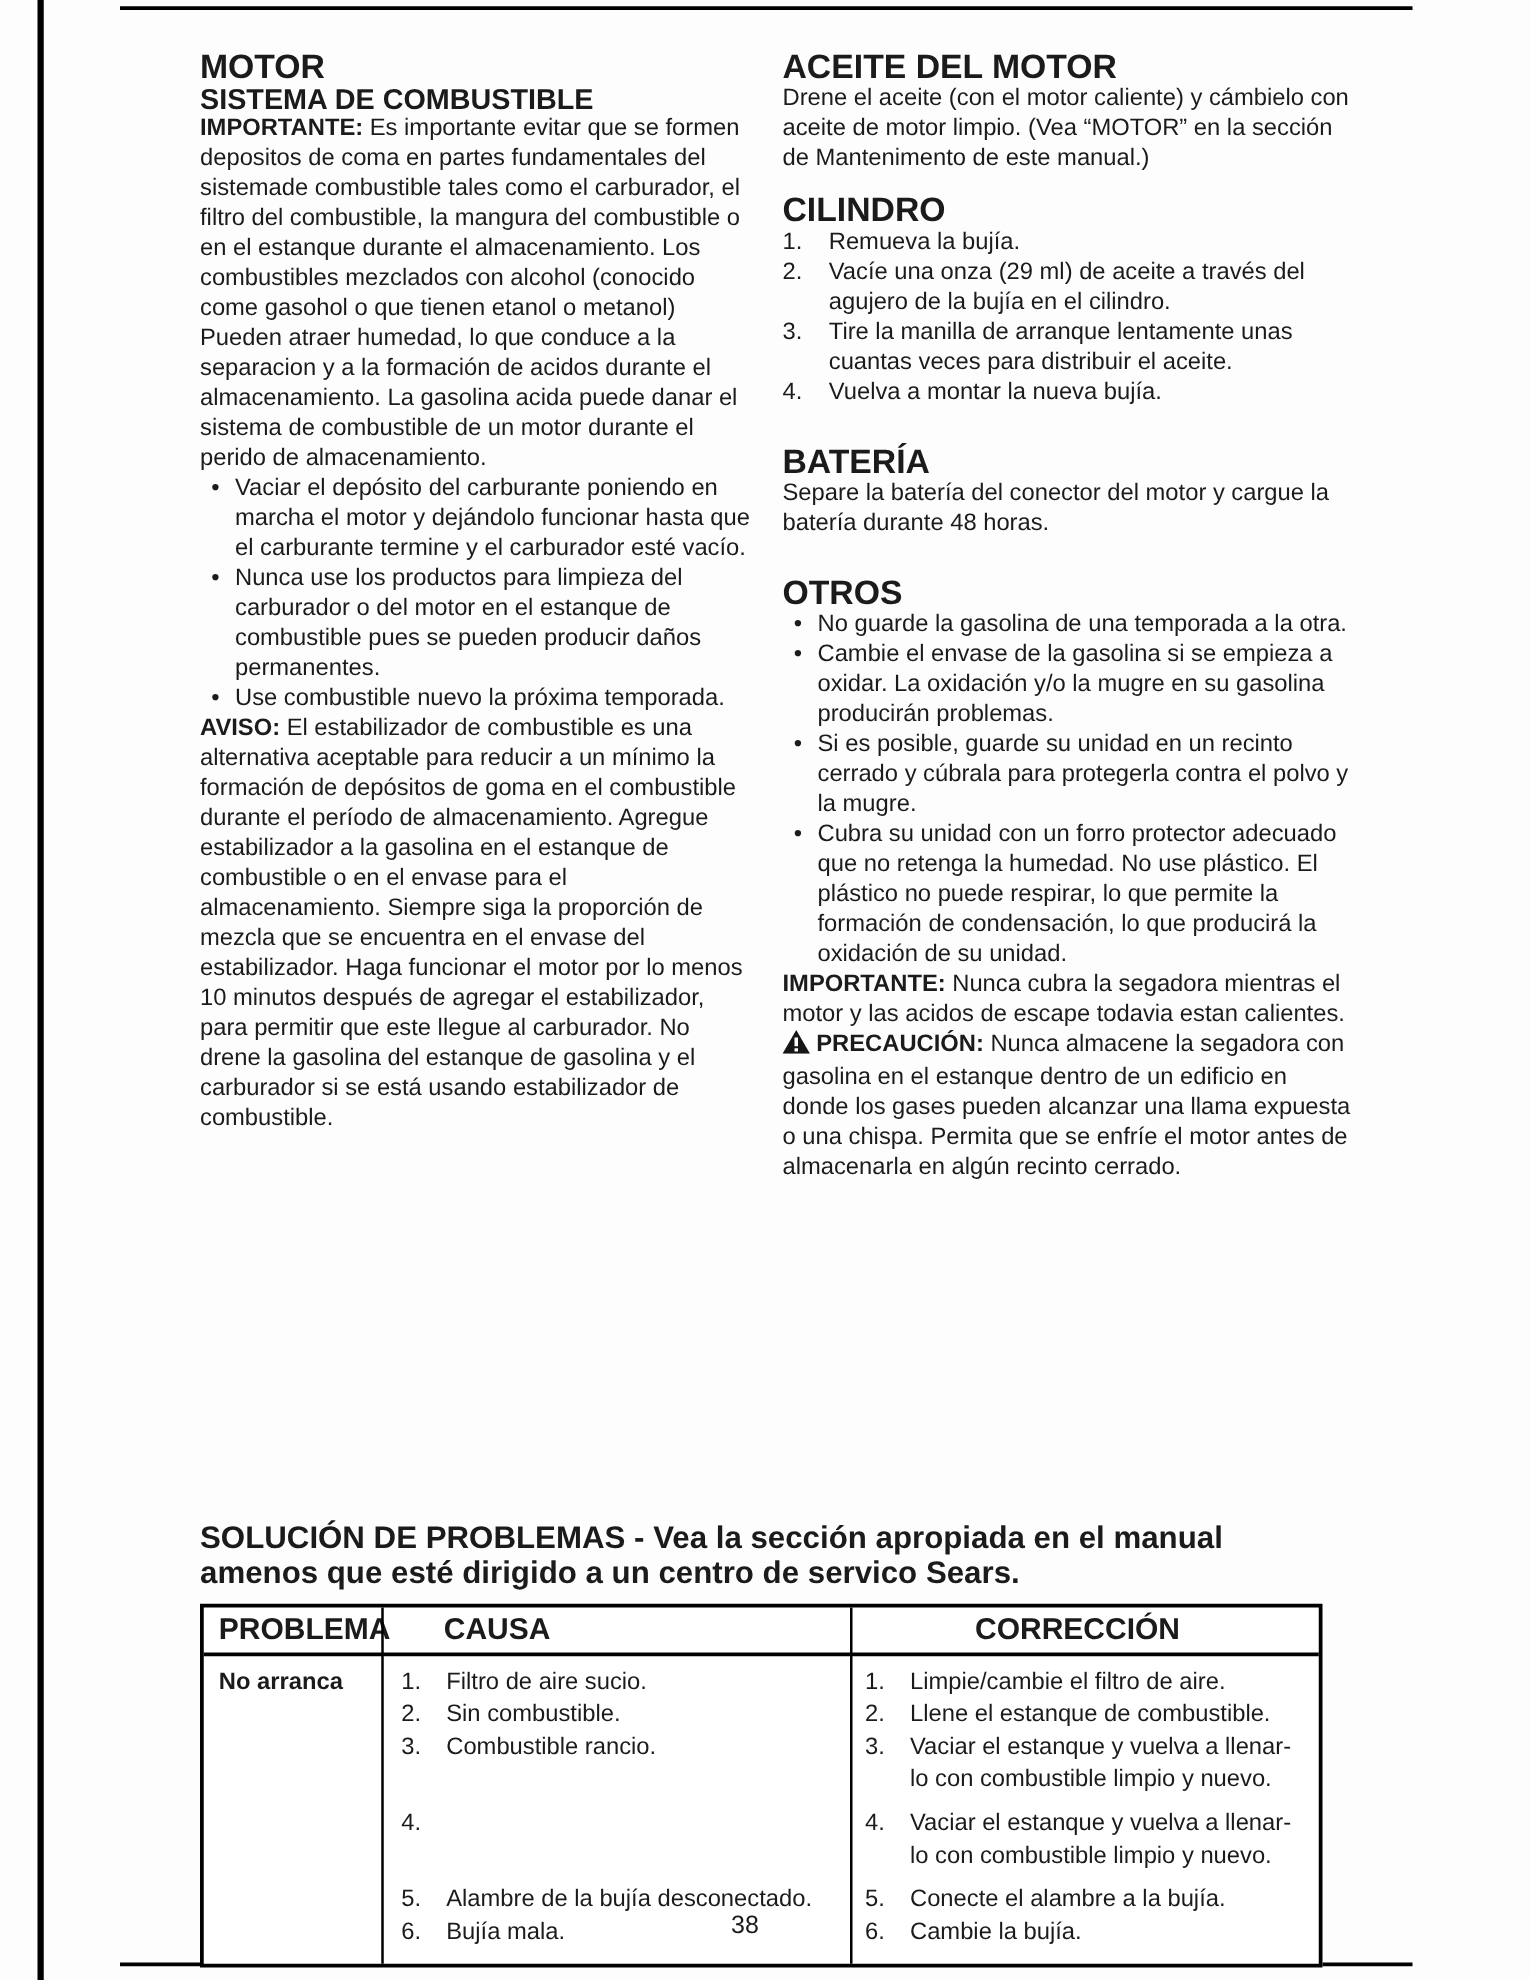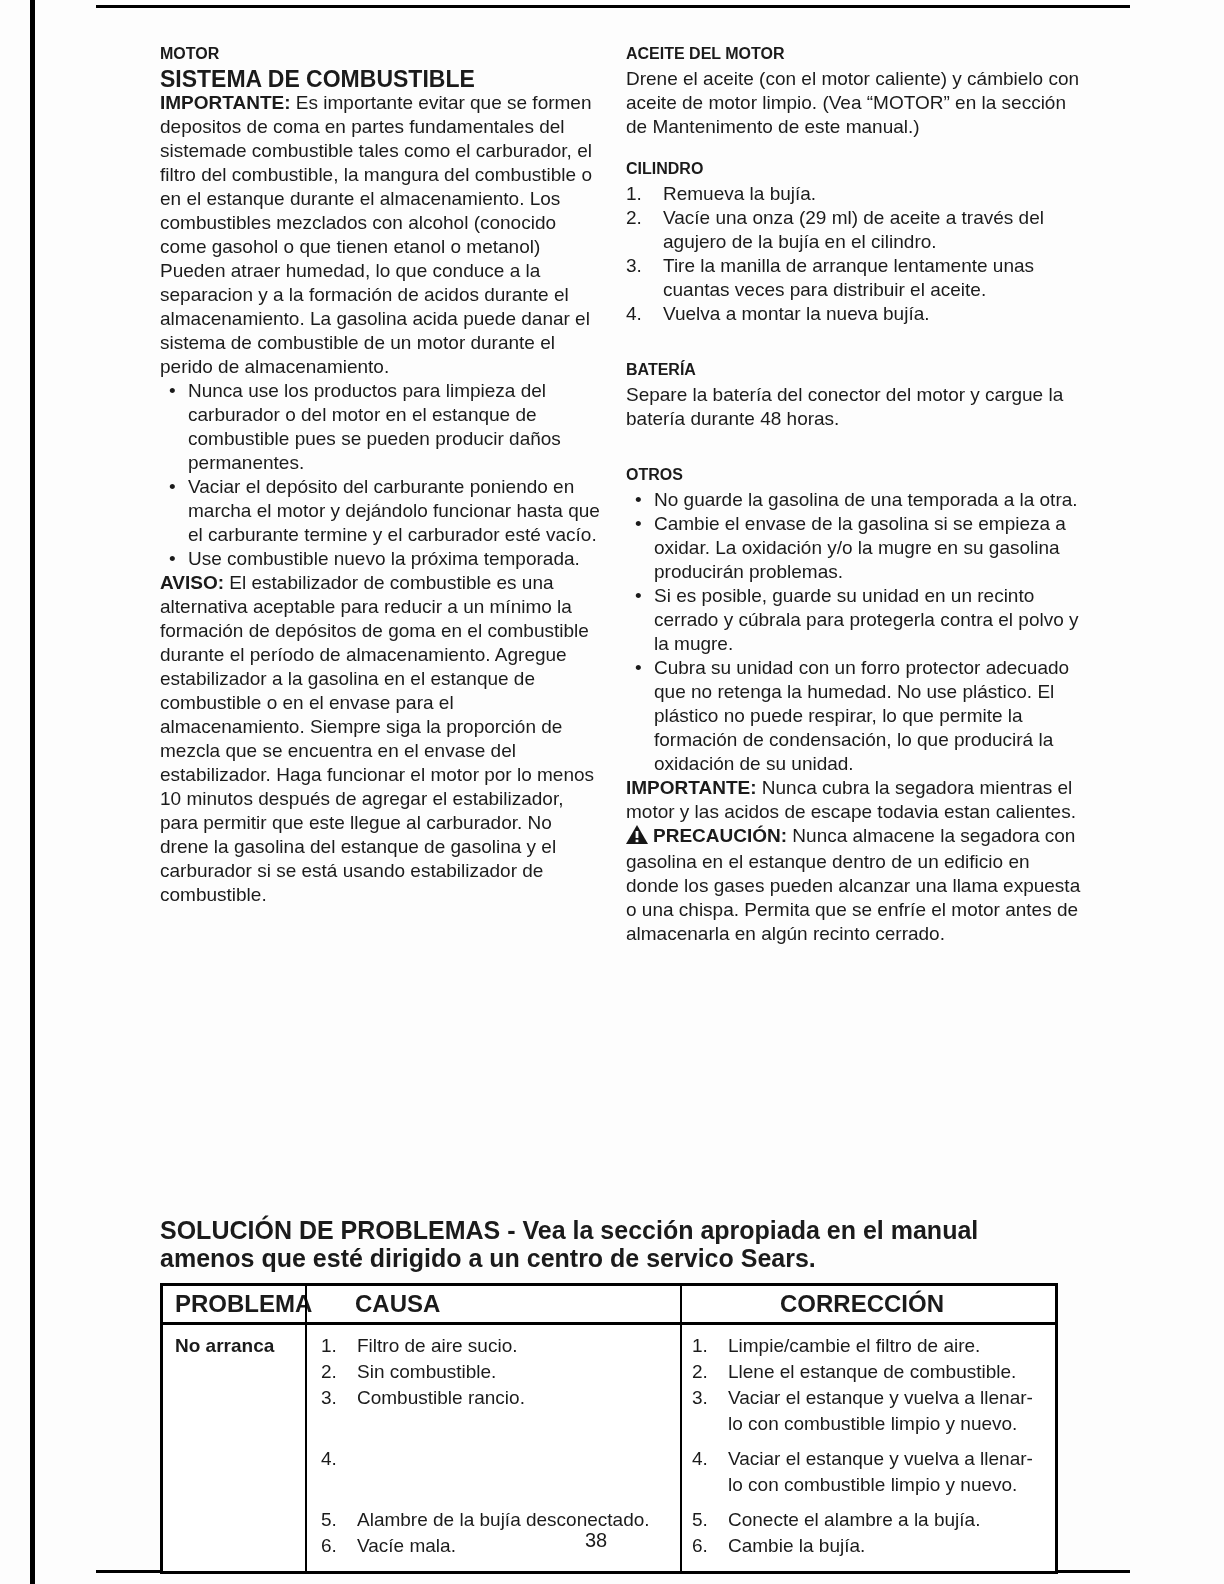--- a/index.html
+++ b/index.html
@@ -11,21 +11,21 @@
     font-size: 19px; line-height: 24px;
   }
   .rule-left  { position: absolute; left: 30px; top: 0; width: 5px; height: 1584px; background: #000; }
   .rule-top   { position: absolute; left: 96px; top: 5px; width: 1034px; height: 3px; background: #000; }
   .rule-bottom{ position: absolute; left: 96px; top: 1570px; width: 1034px; height: 3px; background: #000; }
 
   .content { position: absolute; left: 160px; top: 40px; width: 926px; display: flex; gap: 26px; }
   .col-left  { width: 440px; flex: none; }
   .col-right { flex: 1; }
 
-  .sec-h1 { font-size: 16px; font-weight: bold; line-height: 27px; }
+  .sec-h1 { font-size: 27px; font-weight: bold; line-height: 27px; }
   .sec-h2 { font-size: 23px; font-weight: bold; line-height: 24px; }
   .mt-lg { margin-top: 16px; }
   .mt-md { margin-top: 30px; }
   p { margin: 0; }
   b { font-weight: bold; }
 
   .bullet { position: relative; padding-left: 28px; }
   .bullet::before { content: "\2022"; position: absolute; left: 9px; top: 0; }
 
   .numitem { display: flex; }
@@ -67,22 +67,22 @@
 <div class="rule-left"></div>
 <div class="rule-top"></div>
 <div class="rule-bottom"></div>
 
 <div class="content">
 
   <div class="col-left">
     <div class="sec-h1">MOTOR</div>
     <div class="sec-h2">SISTEMA DE COMBUSTIBLE</div>
     <p><b>IMPORTANTE:</b><span> Es importante evitar que se formen depositos de coma en partes fundamentales del sistemade combustible tales como el carburador, el filtro del combustible, la mangura del combustible o en el estanque durante el almacenamiento. Los combustibles mezclados con alcohol (conocido come gasohol o que tienen etanol o metanol) Pueden atraer humedad, lo que conduce a la separacion y a la formación de acidos durante el almacenamiento. La gasolina acida puede danar el sistema de combustible de un motor durante el perido de almacenamiento.</span></p>
+    <div class="bullet"><span>Vaciar el depósito del carburante poniendo en marcha el motor y dejándolo funcionar hasta que el carburante termine y el carburador esté vacío.</span></div>
     <div class="bullet"><span>Nunca use los productos para limpieza del carburador o del motor en el estanque de combustible pues se pueden producir daños permanentes.</span></div>
-    <div class="bullet"><span>Vaciar el depósito del carburante poniendo en marcha el motor y dejándolo funcionar hasta que el carburante termine y el carburador esté vacío.</span></div>
     <div class="bullet"><span>Use combustible nuevo la próxima temporada.</span></div>
     <p><b>AVISO:</b><span> El estabilizador de combustible es una alternativa aceptable para reducir a un mínimo la formación de depósitos de goma en el combustible durante el período de almacenamiento. Agregue estabilizador a la gasolina en el estanque de combustible o en el envase para el almacenamiento. Siempre siga la proporción de mezcla que se encuentra en el envase del estabilizador. Haga funcionar el motor por lo menos 10 minutos después de agregar el estabilizador, para permitir que este llegue al carburador. No drene la gasolina del estanque de gasolina y el carburador si se está usando estabilizador de combustible.</span></p>
   </div>
 
   <div class="col-right">
     <div class="sec-h1">ACEITE DEL MOTOR</div>
     <p>Drene el aceite (con el motor caliente) y cámbielo con aceite de motor limpio. (Vea “MOTOR” en la sección de Mantenimento de este manual.)</p>
 
     <div class="sec-h1 mt-lg">CILINDRO</div>
     <div class="numitem">
@@ -179,21 +179,21 @@
           <span class="n">5.</span>
           <span class="t">Alambre de la bujía desconectado.</span>
         </div>
       <div class="x r5 gt">
           <span class="n">5.</span>
           <span class="t">Conecte el alambre a la bujía.</span>
         </div>
 
       <div class="c r6">
           <span class="n">6.</span>
-          <span class="t">Vacíe mala.</span>
+          <span class="t">Bujía mala.</span>
         </div>
       <div class="x r6">
           <span class="n">6.</span>
           <span class="t">Cambie la bujía.</span>
         </div>
     </div>
   </div>
 </div>
 
 <div class="page-num">38</div>

